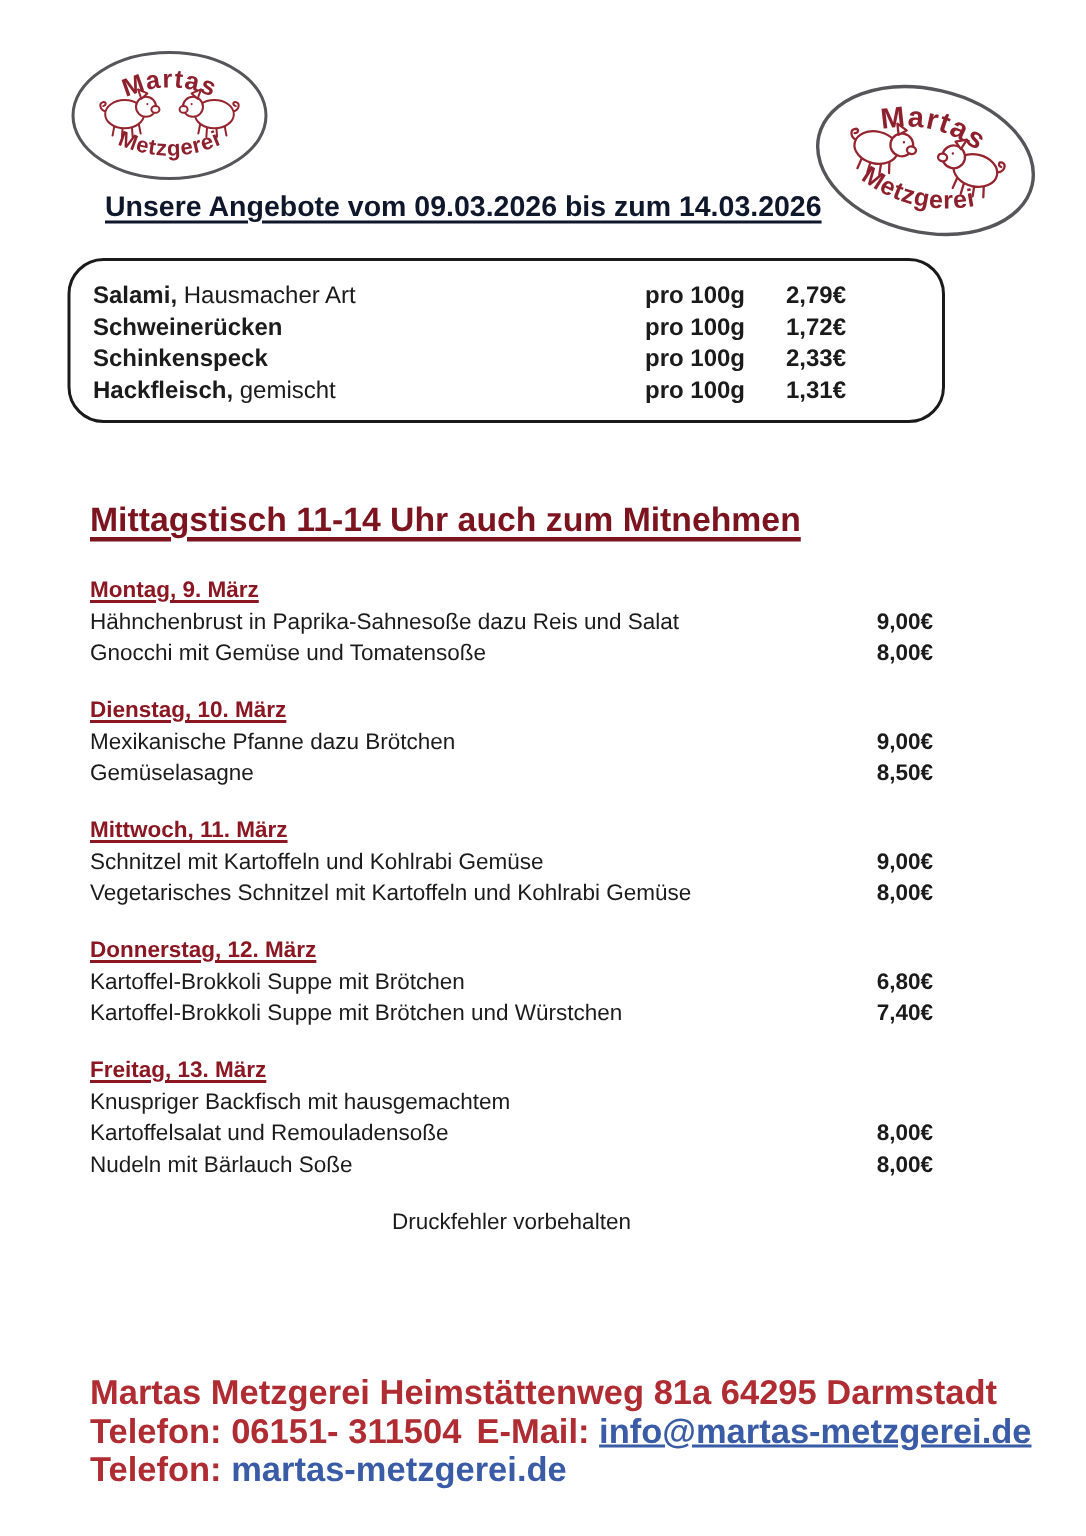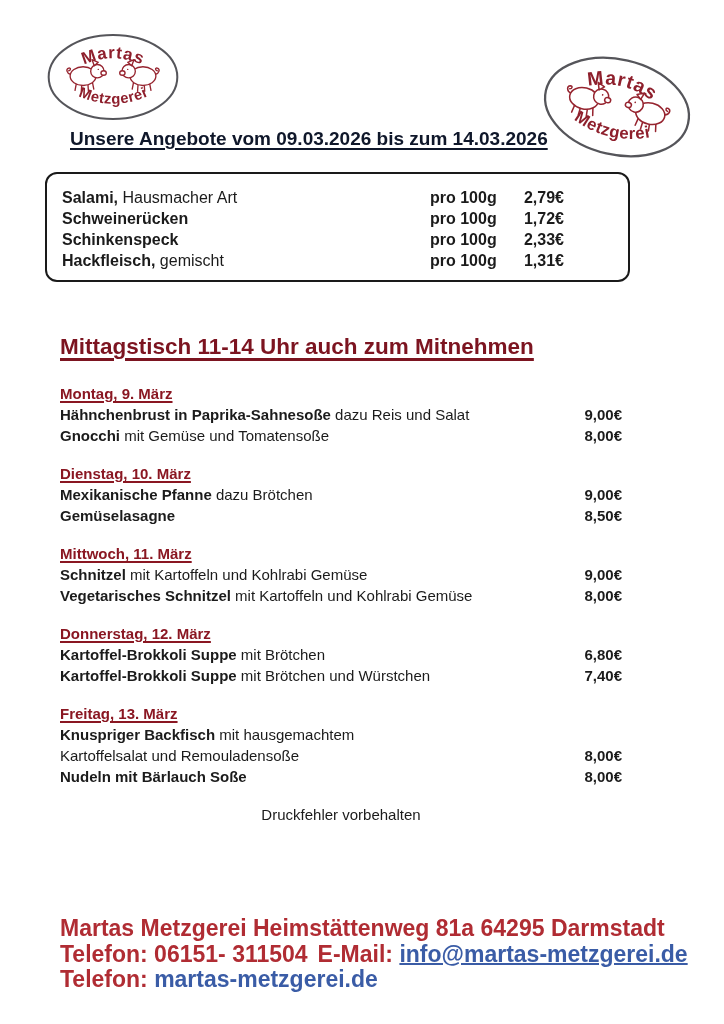--- a/index.html
+++ b/index.html
@@ -18,21 +18,21 @@
   .main-heading {
     position:absolute; left:60px; top:128px;
     font-size:19px; font-weight:bold; color:#0f172a;
     text-decoration:underline; text-decoration-thickness:2px; text-underline-offset:3px;
     white-space:nowrap;
     margin-left:10px;
   }
   
   .offer-box {
     position:absolute; left:45px; top:172px; width:585px; height:110px;
-    border:2.5px solid #1a1a1a; border-radius:12px;
+    border:2.5px solid #1a1a1a; border-radius:24px;
     padding:13px 0 0 15px;
   }
   .offer-row { display:flex; align-items:baseline; font-size:16px; line-height:21px; }
   .offer-name { flex:1; }
   .offer-name b { font-weight:bold; }
   .offer-unit { width:76px; font-weight:bold; }
   .offer-price { width:58px; margin-right:64px; text-align:right; font-weight:bold; }
   
   .lunch-title {
     position:absolute; left:60px; top:334px;
@@ -41,21 +41,21 @@
     white-space:nowrap;
   }
   .menu { position:absolute; left:60px; top:383px; width:562px; }
   .day-block { margin-bottom:17px; }
   .day-heading {
     font-size:15px; font-weight:bold; color:#8a1722; line-height:21px;
     text-decoration:underline; text-decoration-thickness:1.5px; text-underline-offset:2px;
   }
   .menu-row { display:flex; font-size:15px; line-height:21px; }
   .menu-dish { flex:1; padding-right:8px; }
-  .menu-dish b { font-weight:bold; }
+  .menu-dish b { font-weight:normal; }
   .menu-price { font-weight:bold; text-align:right; min-width:46px; }
   .disclaimer { font-size:15px; line-height:21px; margin-top:14px; color:#1b1b1b;text-align:center; }
   
   .footer {
     position:absolute; left:60px; top:916px;
     font-size:23px; font-weight:bold; line-height:25.5px; color:#b02c33;
     white-space:nowrap;
   }
   .footer .blue { color:#3a5ca6; }
   .footer .link { color:#3a5ca6; text-decoration:underline; text-decoration-thickness:1.5px; cursor:pointer; }

